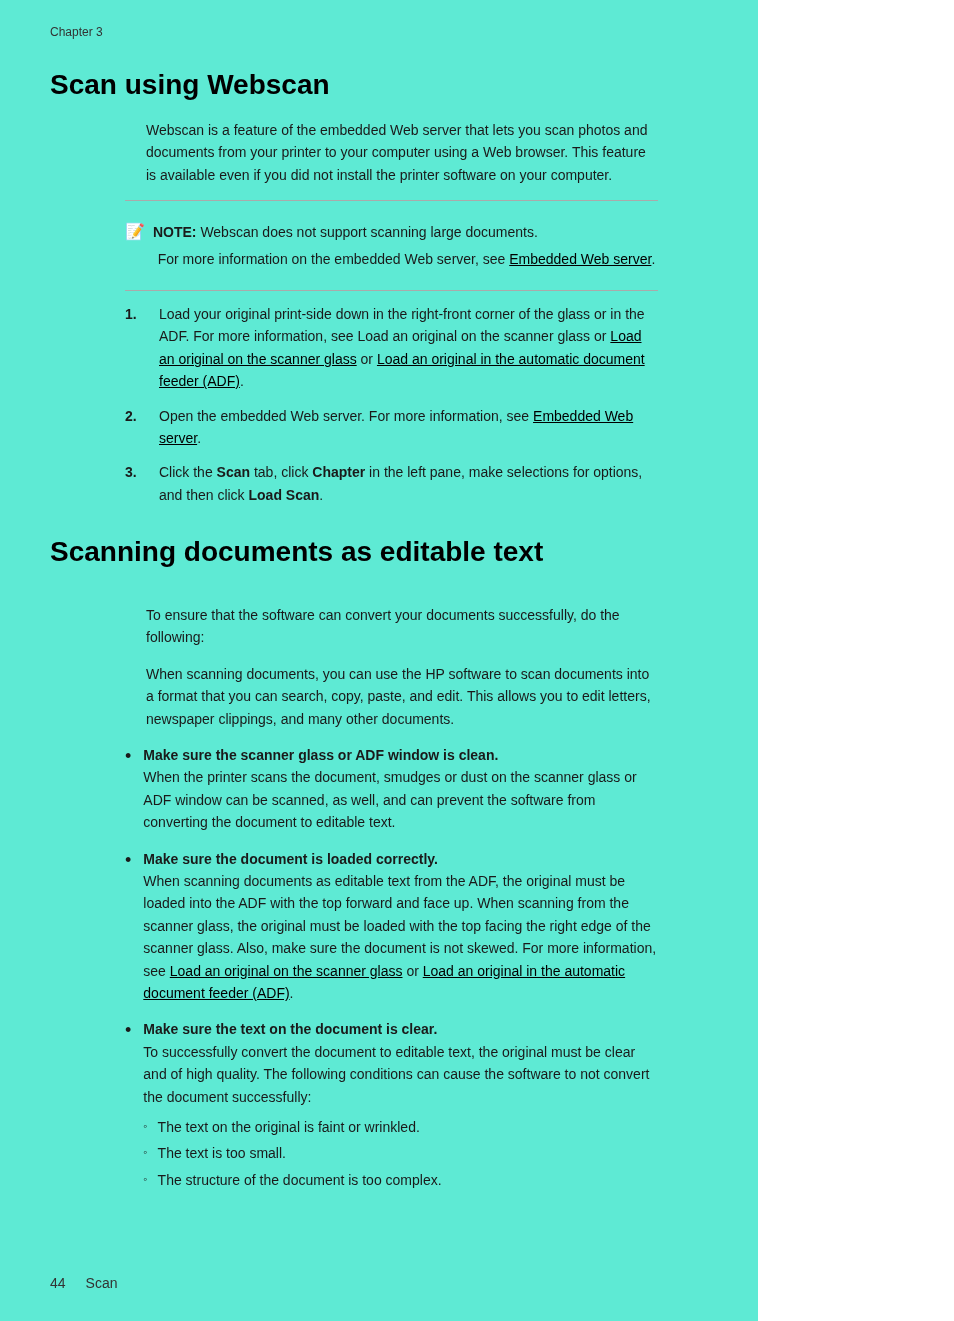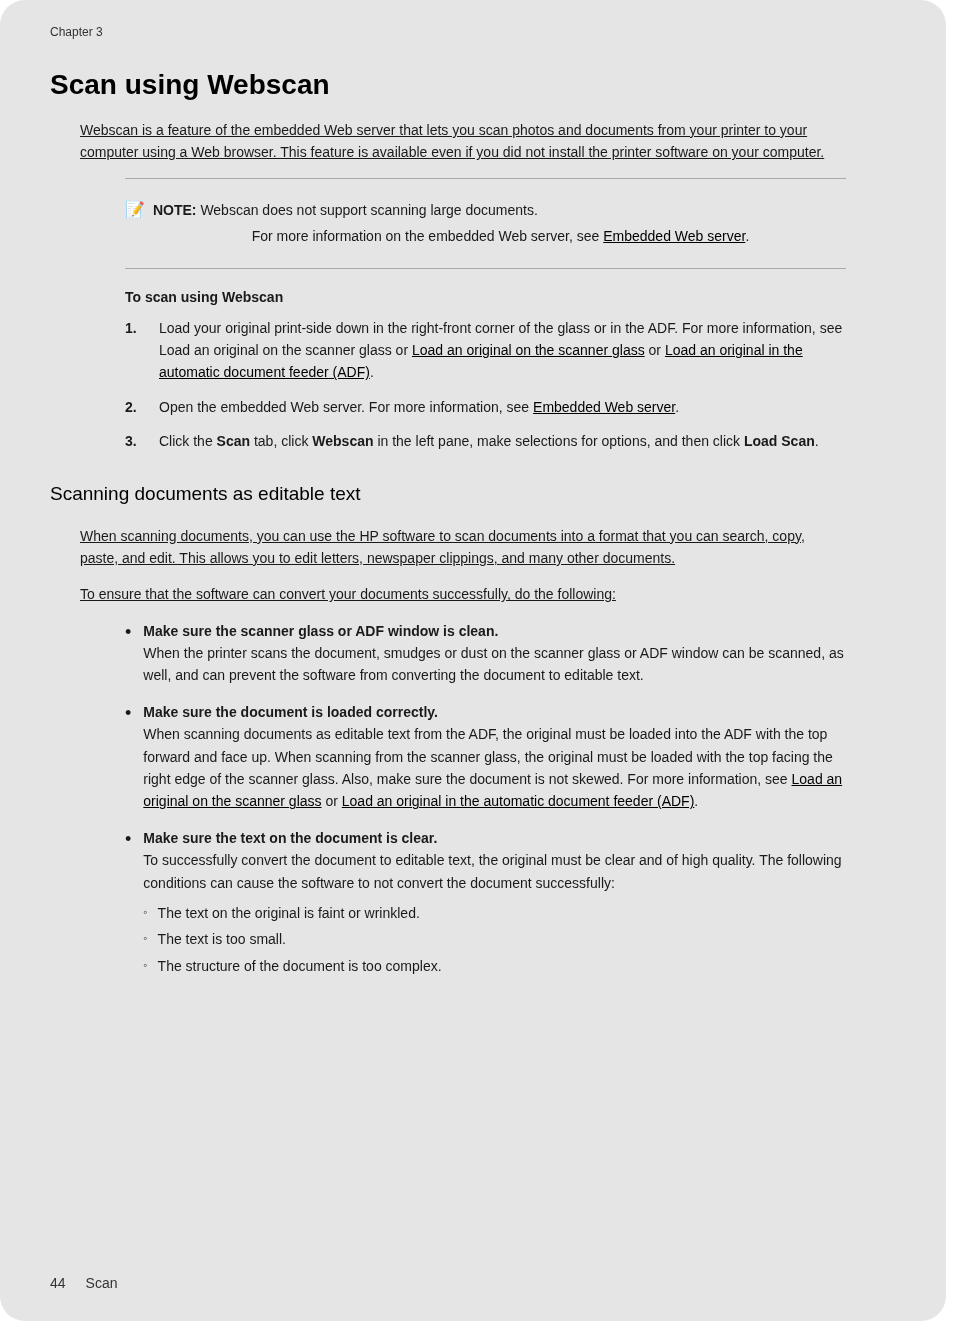--- a/index.html
+++ b/index.html
@@ -12,45 +12,43 @@
       font-family: Arial, Helvetica, sans-serif;
       font-size: 14px;
       color: #1a1a1a;
       background: #ffffff;
       width: 954px;
       min-height: 1321px;
       padding: 0;
     }
 
     .page {
-      width: 946px;
+      width: 758px;
       min-height: 1321px;
-      background: #e5e5e5;
+      background: #5eead4;
       padding: 25px 50px 40px 50px;
       position: relative;
-      border-radius: 25px;
     }
 
     .chapter-label {
       font-size: 12px;
       color: #333;
       margin-bottom: 30px;
     }
 
     h1.section-title {
       font-size: 28px;
       font-weight: bold;
       color: #000;
       margin-bottom: 18px;
     }
 
     .content-indent {
-      margin-left: 30px;
-      margin-right: 50px;
-      text-decoration: underline;
+      margin-left: 96px;
+      margin-right: 50px;
     }
 
     .intro-paragraph {
       font-size: 14px;
       line-height: 1.6;
       color: #1a1a1a;
       margin-bottom: 14px;
     }
 
     .divider {
@@ -132,24 +130,24 @@
       font-weight: bold;
       min-width: 20px;
       flex-shrink: 0;
     }
 
     .numbered-list li .step-content {
       flex: 1;
     }
 
     h1.section-title-2 {
-      font-size: 19px;
-      font-weight: normal;
+      font-size: 28px;
+      font-weight: bold;
       color: #000;
-      margin-bottom: 20px;
+      margin-bottom: 36px;
       margin-top: 30px;
     }
 
     .bullet-list {
       margin-left: 75px;
       margin-right: 50px;
       list-style: none;
       padding-left: 0;
     }
 
@@ -239,48 +237,47 @@
         <span class="note-text">Webscan does not support scanning large documents.</span>
       </div>
     </div>
     <div class="note-sub">
       <span>For more information on the embedded Web server, see </span><a href="#">Embedded Web server</a><span>.</span>
     </div>
   </div>
 
   <hr class="divider">
 
-  <div class="subsection-heading">To scan using Webscan</div>
 
   <ol class="numbered-list">
     <li>
       <span class="num">1.</span>
       <div class="step-content">
         Load your original print-side down in the right-front corner of the glass or in the ADF. For more information, see Load an original on the scanner glass or <a href="#">Load an original on the scanner glass</a> or <a href="#">Load an original in the automatic document feeder (ADF)</a>.
       </div>
     </li>
     <li>
       <span class="num">2.</span>
       <div class="step-content">
         Open the embedded Web server. For more information, see <a href="#">Embedded Web server</a>.
       </div>
     </li>
     <li>
       <span class="num">3.</span>
       <div class="step-content">
-        Click the <strong>Scan</strong> tab, click <strong>Webscan</strong> in the left pane, make selections for options, and then click <strong>Load Scan</strong>.
+        Click the <strong>Scan</strong> tab, click <strong>Chapter</strong> in the left pane, make selections for options, and then click <strong>Load Scan</strong>.
       </div>
     </li>
   </ol>
 
   <h1 class="section-title-2">Scanning documents as editable text</h1>
 
   <div class="content-indent">
+    <p class="intro-paragraph">To ensure that the software can convert your documents successfully, do the following:</p>
     <p class="intro-paragraph">When scanning documents, you can use the HP software to scan documents into a format that you can search, copy, paste, and edit. This allows you to edit letters, newspaper clippings, and many other documents.</p>
-    <p class="intro-paragraph">To ensure that the software can convert your documents successfully, do the following:</p>
   </div>
 
   <ul class="bullet-list">
 
     <li>
       <span class="bullet-dot">•</span>
       <div class="bullet-content">
         <span class="bullet-title">Make sure the scanner glass or ADF window is clean.</span><br>
         <span>When the printer scans the document, smudges or dust on the scanner glass or ADF window can be scanned, as well, and can prevent the software from converting the document to editable text.</span>
       </div>

